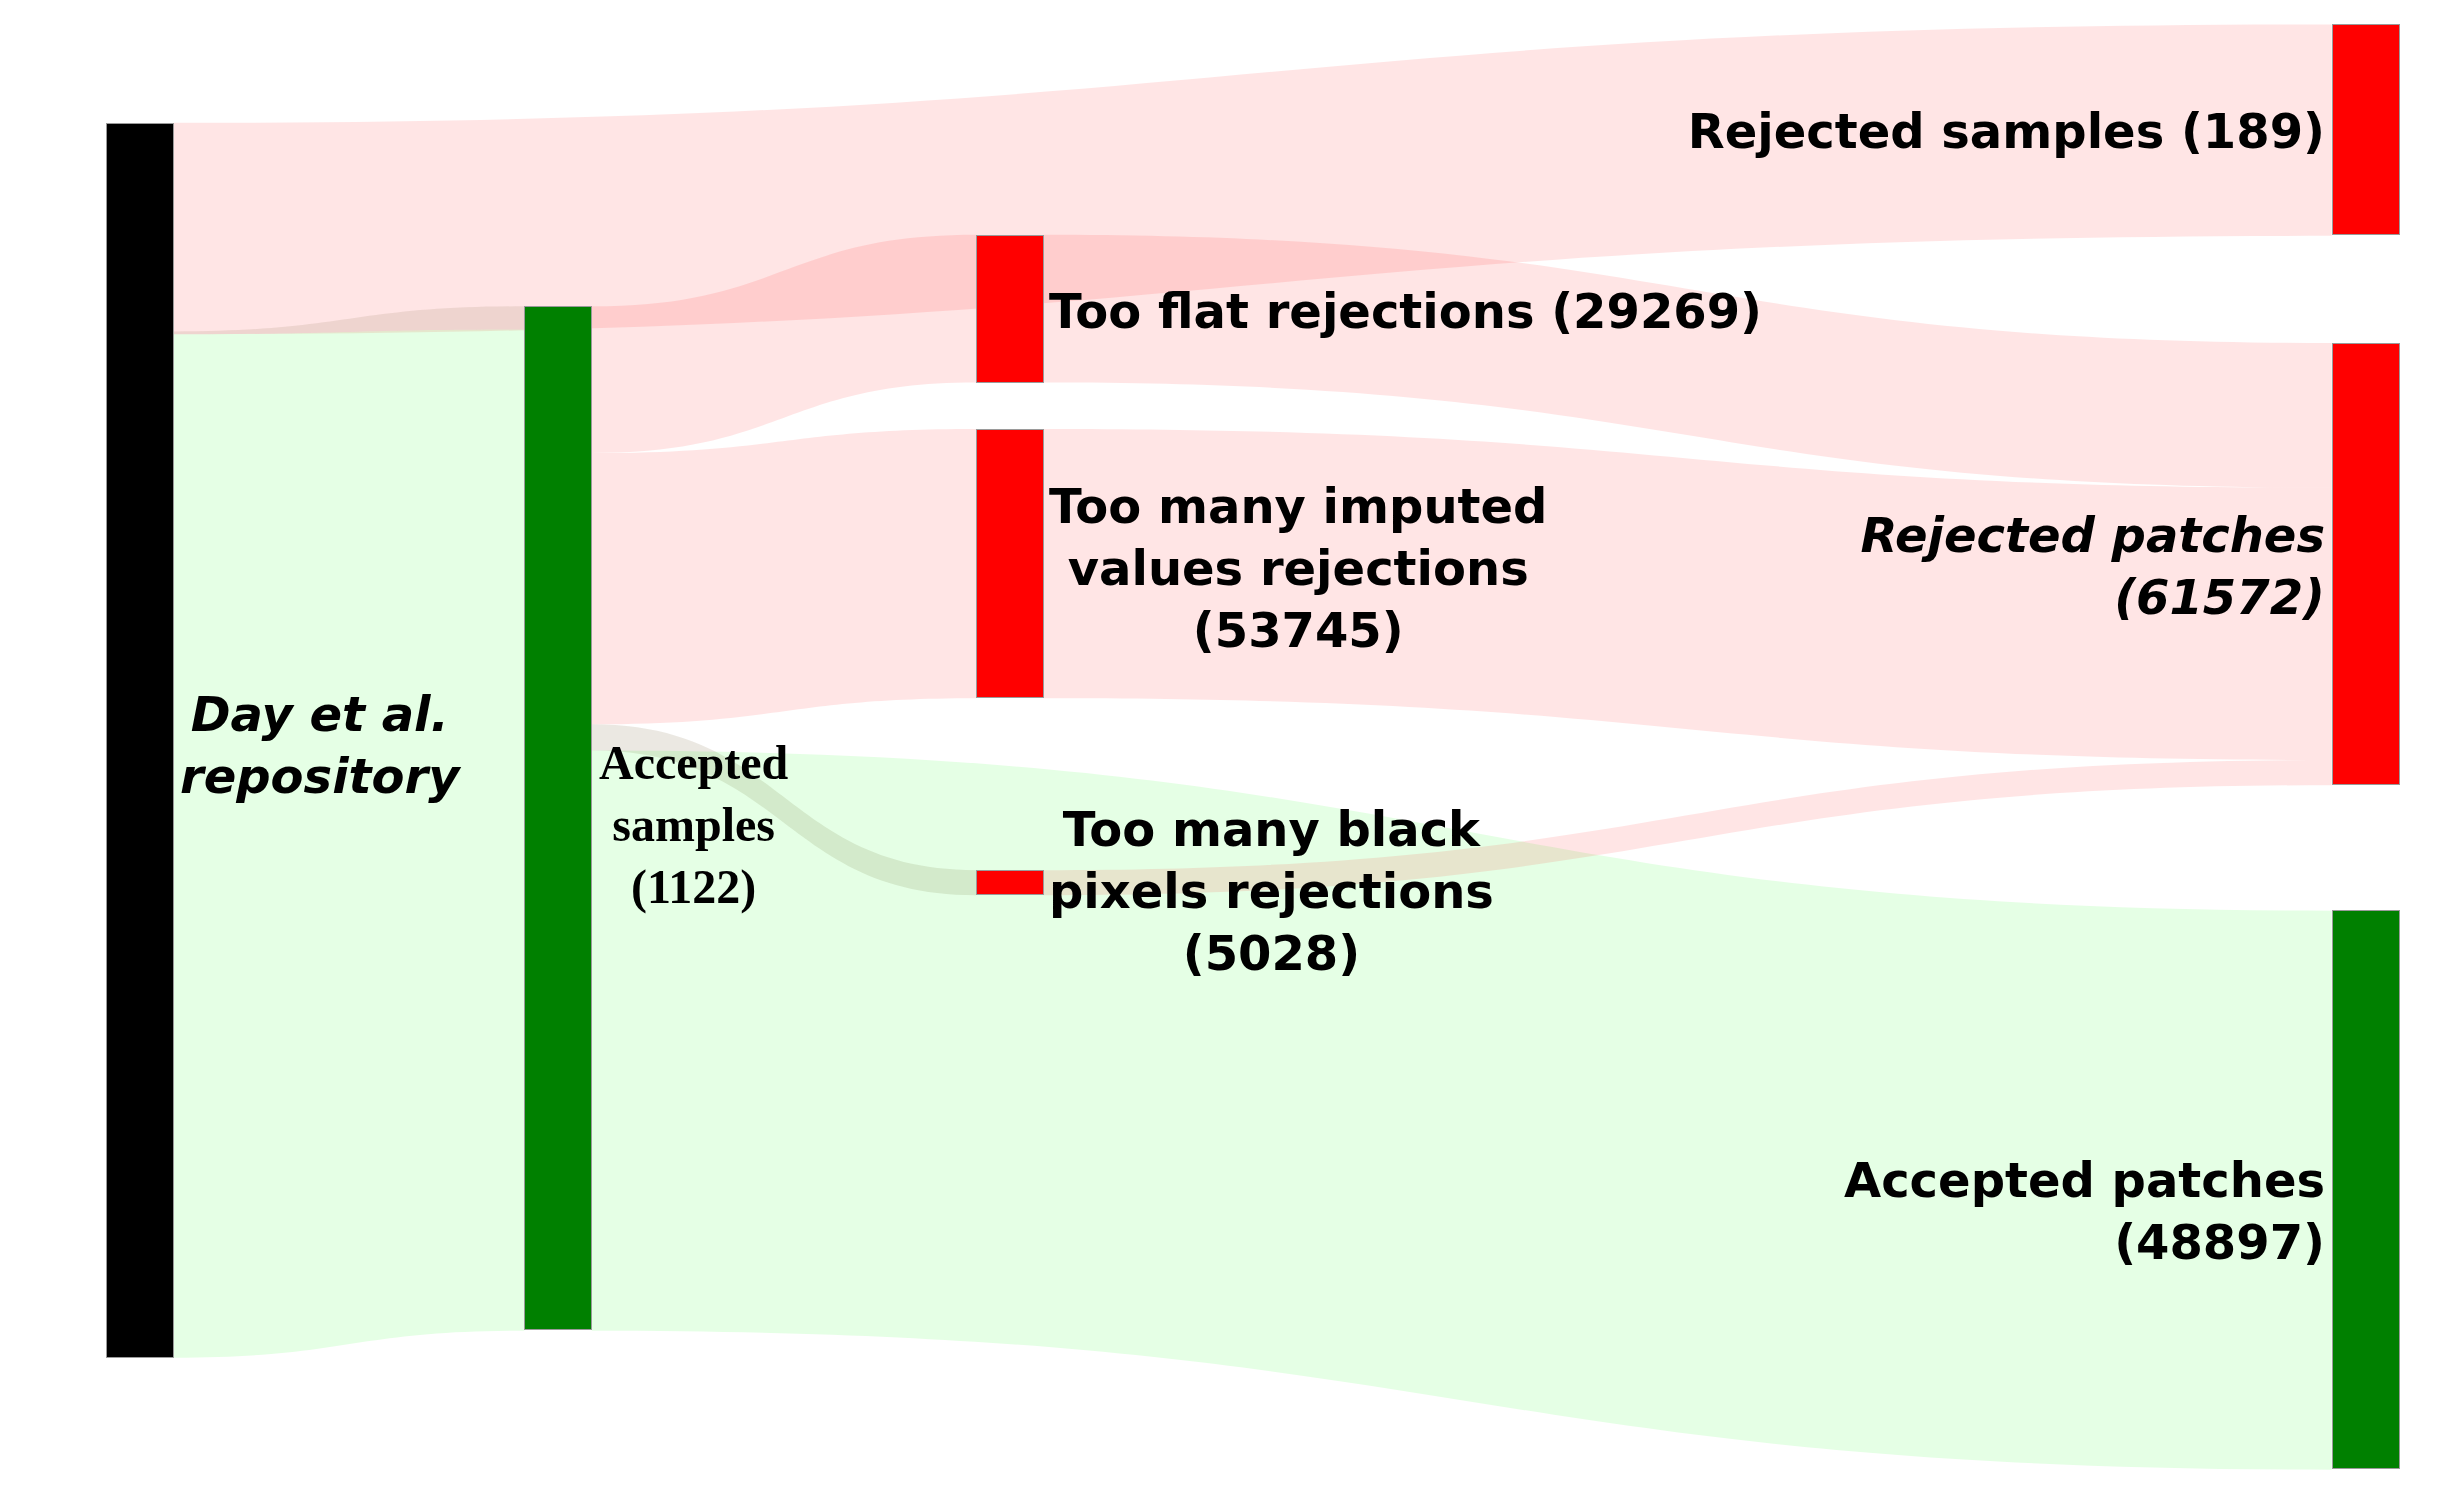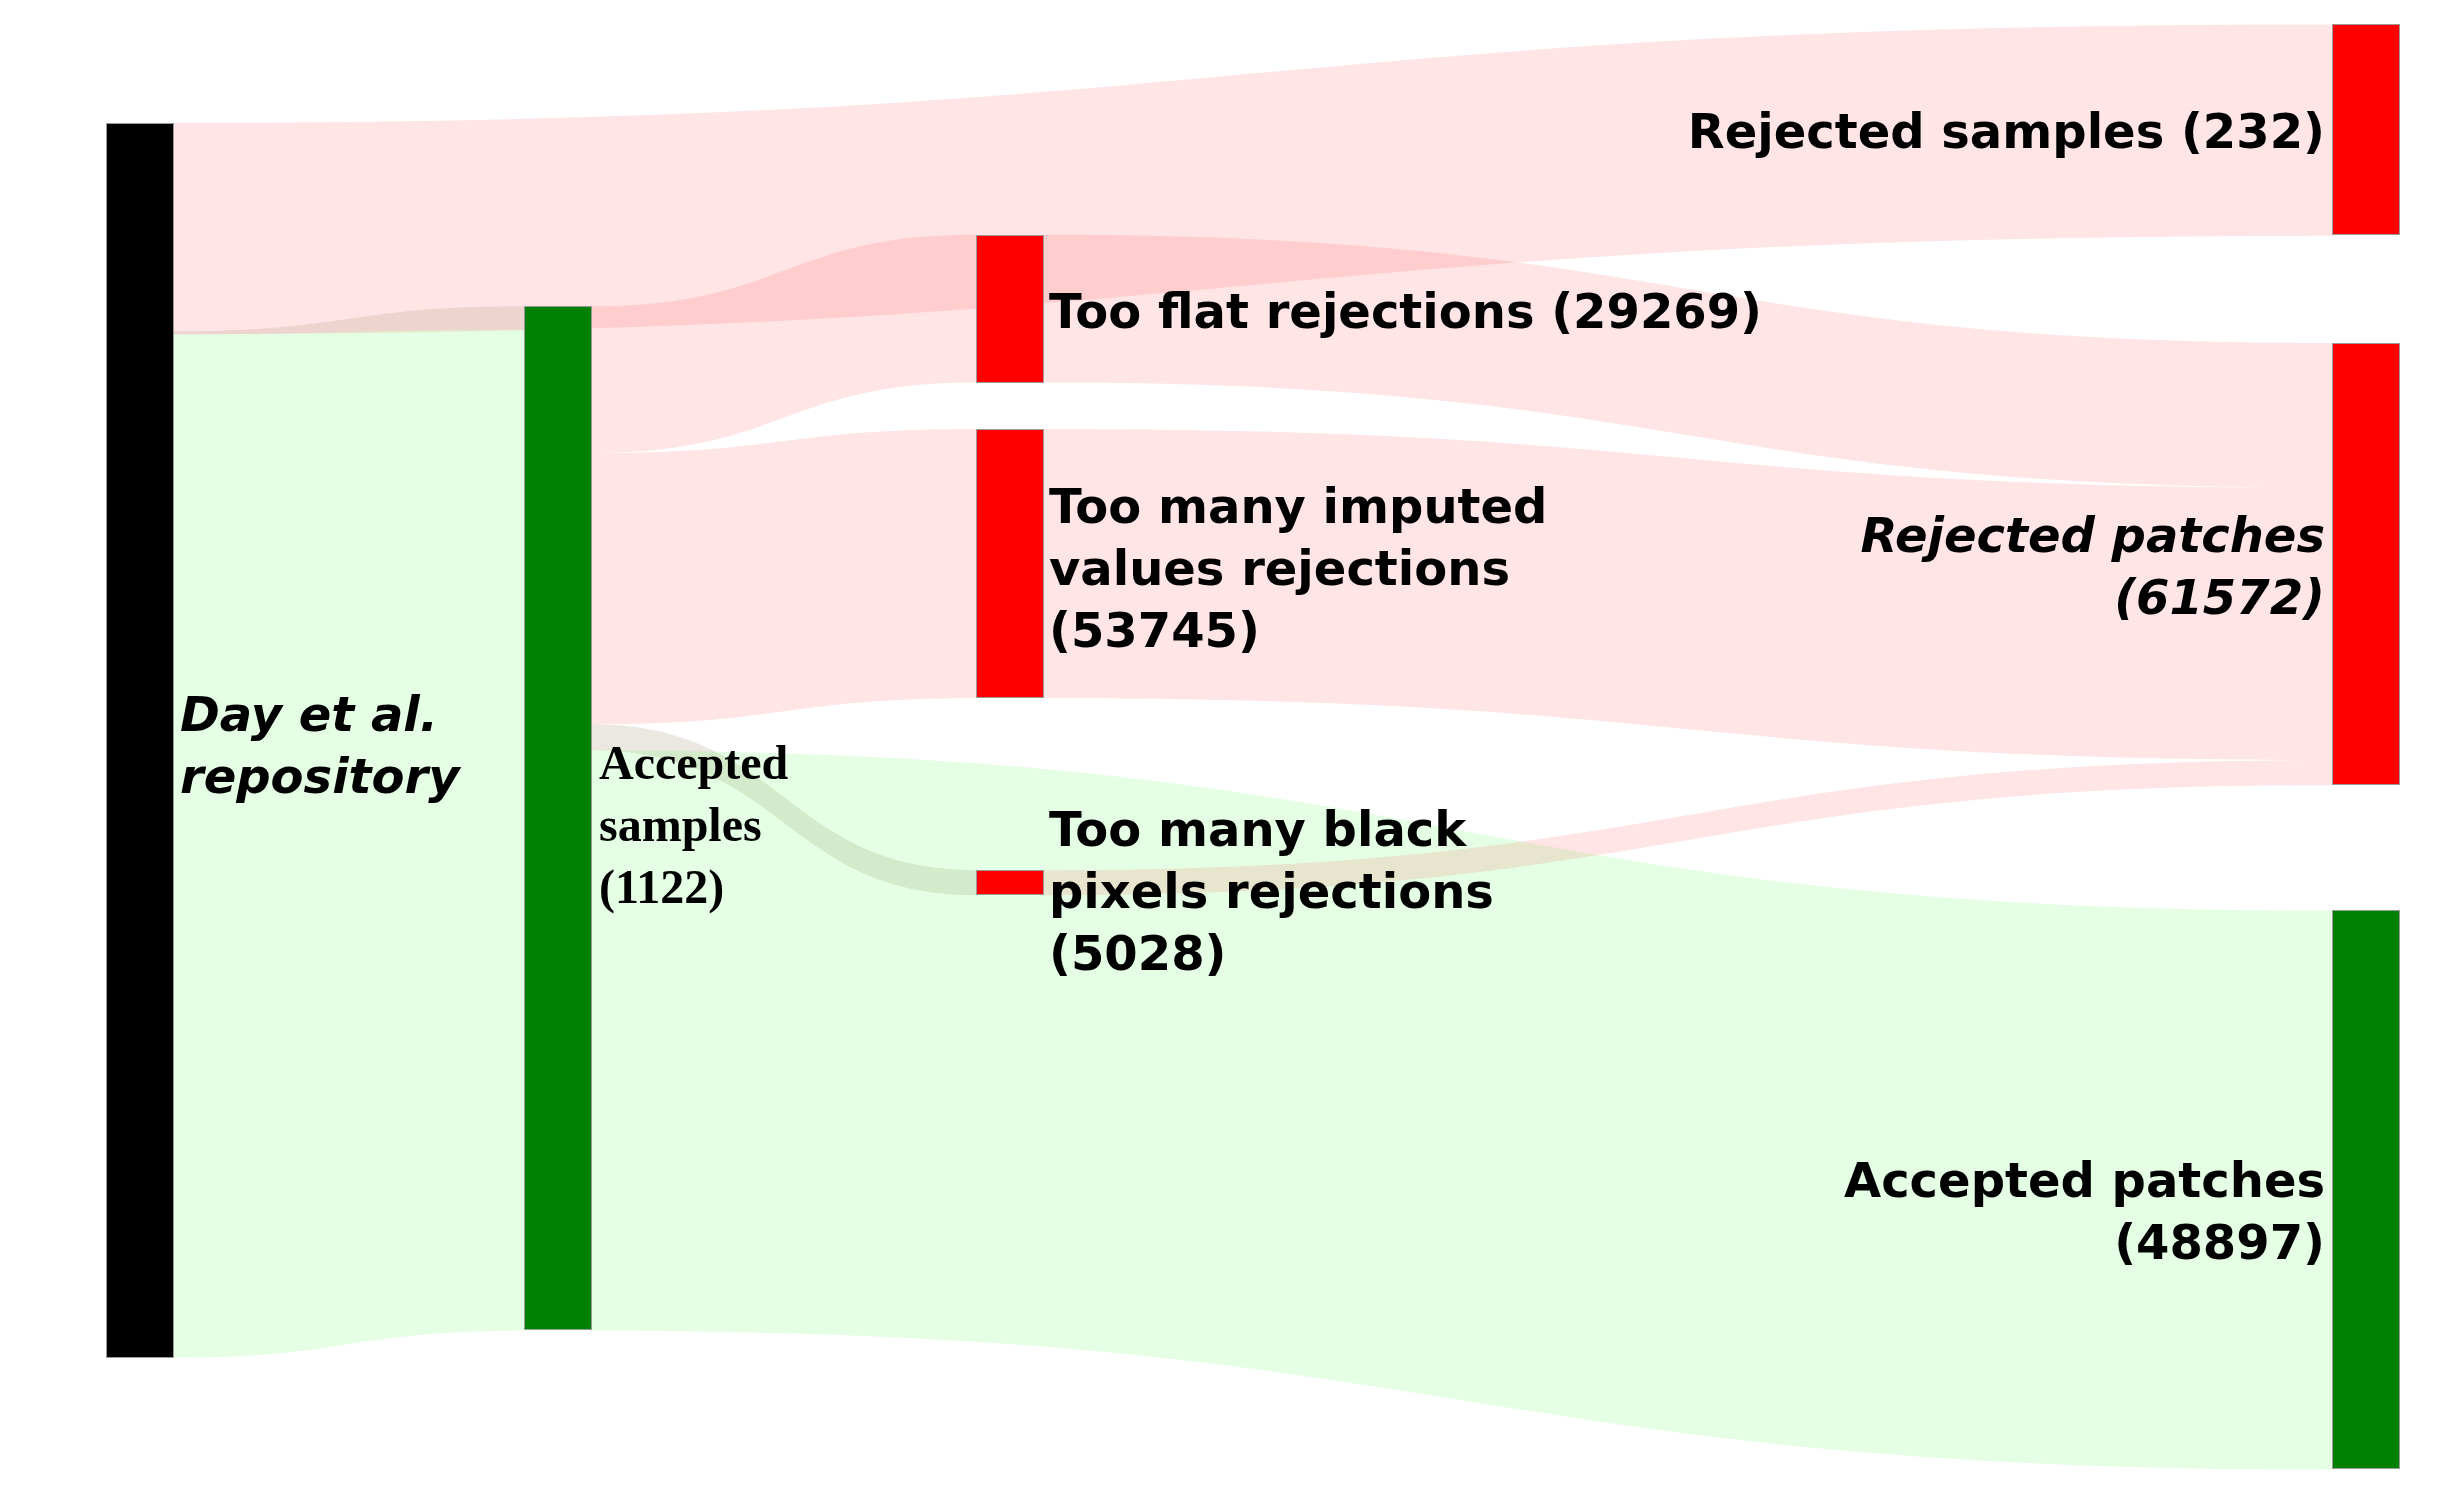--- a/index.html
+++ b/index.html
@@ -6,20 +6,21 @@
   body { width: 2462px; height: 1497px; overflow: hidden; position: relative; }
   #stage { position: absolute; left: 0; top: 0; width: 2462px; height: 1497px; }
   .label {
     position: absolute;
     font-family: "DejaVu Sans", sans-serif;
     font-weight: bold;
     font-size: 48px;
     line-height: 62px;
     color: #000000;
     white-space: pre;
+    text-align: center;
   }
   .label.right { text-align: right; }
   .node { position: absolute; box-sizing: border-box; border: 1px solid #9a9a9a; }
 </style>
 </head>
 <body>
 
 <div id="stage">
   <svg id="links-svg" width="2462" height="1497" viewBox="0 0 2550 1550" style="position:absolute;left:0;top:0;">
       <path d="M180,127 C1297.5,127 1297.5,25 2415,25 L2415,244 C1297.5,244 1297.5,346 180,346 Z" fill="rgba(255,0,0,0.1)"></path>
@@ -49,19 +50,19 @@
   <div class="label" style="left:599px;top:732px;font-family:Liberation Serif, serif;">Accepted
 samples
 (1122)</div>
   <div class="label" style="left:1049px;top:280px;">Too flat rejections (29269)</div>
   <div class="label" style="left:1049px;top:475px;">Too many imputed
 values rejections
 (53745)</div>
   <div class="label" style="left:1049px;top:798px;">Too many black
 pixels rejections
 (5028)</div>
-  <div class="label right" style="right:137px;top:100px;">Rejected samples (232)</div>
+  <div class="label right" style="right:137px;top:100px;">Rejected samples (189)</div>
   <div class="label right" style="right:137px;top:504px;font-style:italic;">Rejected patches
 (61572)</div>
   <div class="label right" style="right:137px;top:1149px;">Accepted patches
 (48897)</div>
 </div>
 
 
 </body></html>

